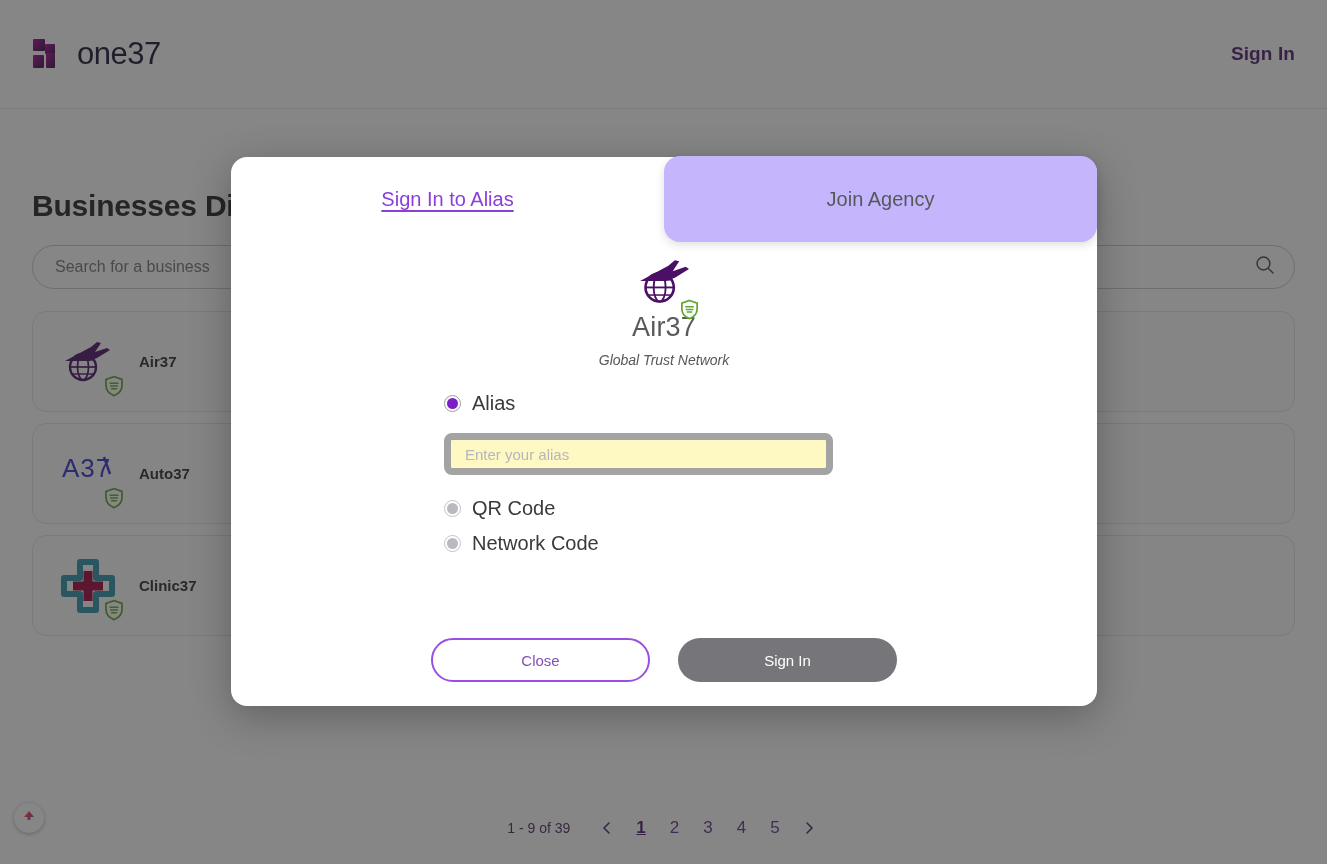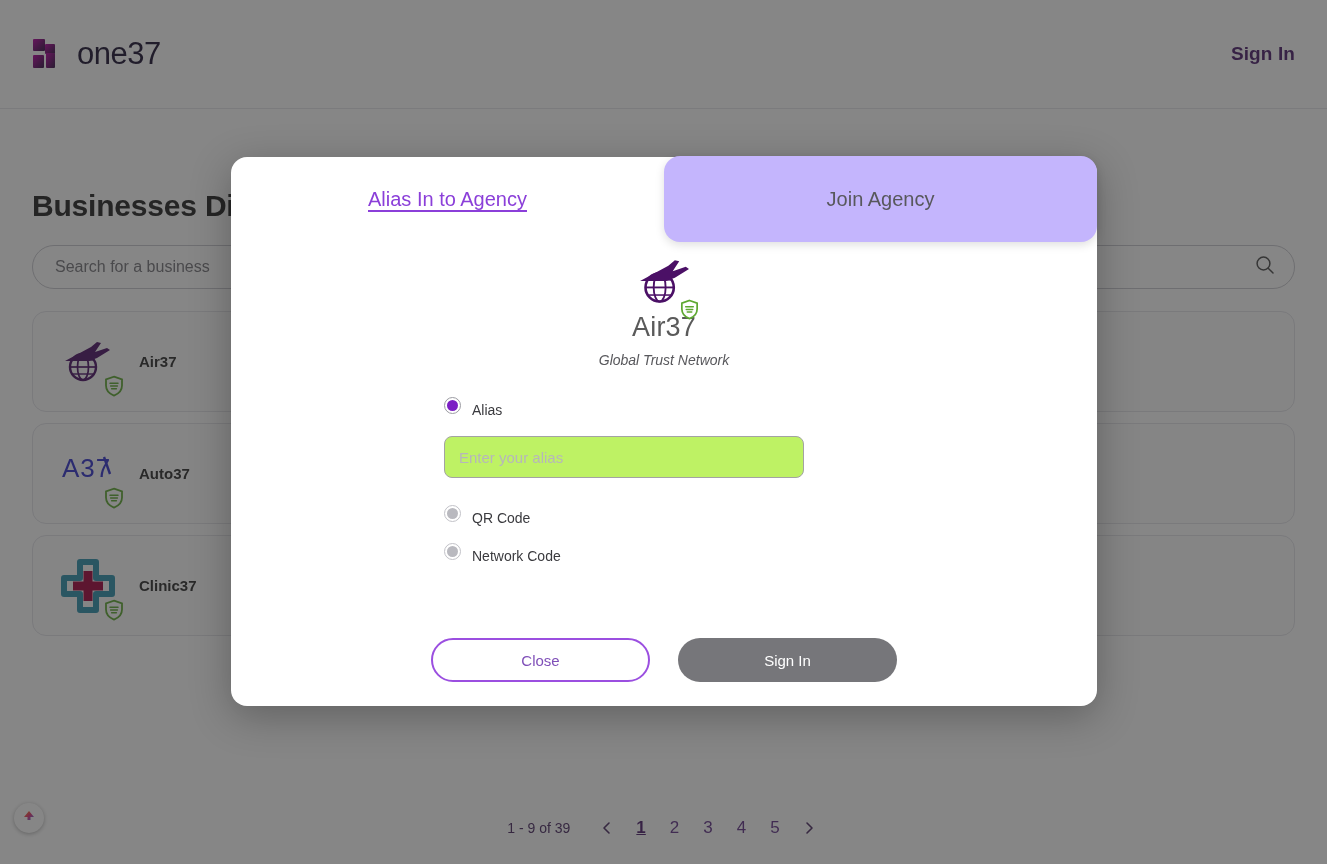--- a/index.html
+++ b/index.html
@@ -306,34 +306,34 @@
   }
   .radio-dot::after {
     content: "";
     width: 11px; height: 11px;
     border-radius: 50%;
     background: #b9b9bf;
   }
   .radio-dot.checked { border-color: #9b9ba2; }
   .radio-dot.checked::after { background: #7b1fc4; }
 
-  .radio-label { font-size: 14px; color: #3a3a3e; margin-top: 10px; }
+  .radio-label { font-size: 20px; color: #3a3a3e; }
 
   .alias-input {
     margin-top: 18px;
-    width: 360px;
+    width: 389px;
     height: 42px;
-    border: 1px solid #a3a3a3;
+    border: 7px solid #a3a3a3;
     border-radius: 8px;
     padding: 0 14px;
     font-family: inherit;
     font-size: 15px;
     color: #2b2b2b;
     outline: none;
-    background: #bef264;
+    background: #fef9c3;
   }
   .alias-input::placeholder { color: #b6b6bb; }
 
   .radio-group-lower { margin-top: 22px; display: flex; flex-direction: column; gap: 12px; }
 
   .modal-actions {
     position: absolute;
     bottom: 24px;
     left: 0; right: 0;
     display: flex;
@@ -499,21 +499,21 @@
         </svg>
       </button>
     </div>
   </div>
 
   <div class="overlay"></div>
 
   <div class="modal">
 
     <div class="modal-tabs">
-      <button class="tab tab-active">Alias In to Agency</button>
+      <button class="tab tab-active">Sign In to Alias</button>
       <button class="tab tab-inactive">Join Agency</button>
     </div>
 
     <div class="modal-body">
 
       <span class="agency-logo">
         <svg width="58" height="50" viewBox="0 0 52 46">
           <ellipse cx="22" cy="28" rx="13" ry="13" fill="none" stroke="#4b1066" stroke-width="2.4"></ellipse>
           <ellipse cx="22" cy="28" rx="5.5" ry="13" fill="none" stroke="#4b1066" stroke-width="1.7"></ellipse>
           <line x1="9" y1="28" x2="35" y2="28" stroke="#4b1066" stroke-width="1.7"></line>

